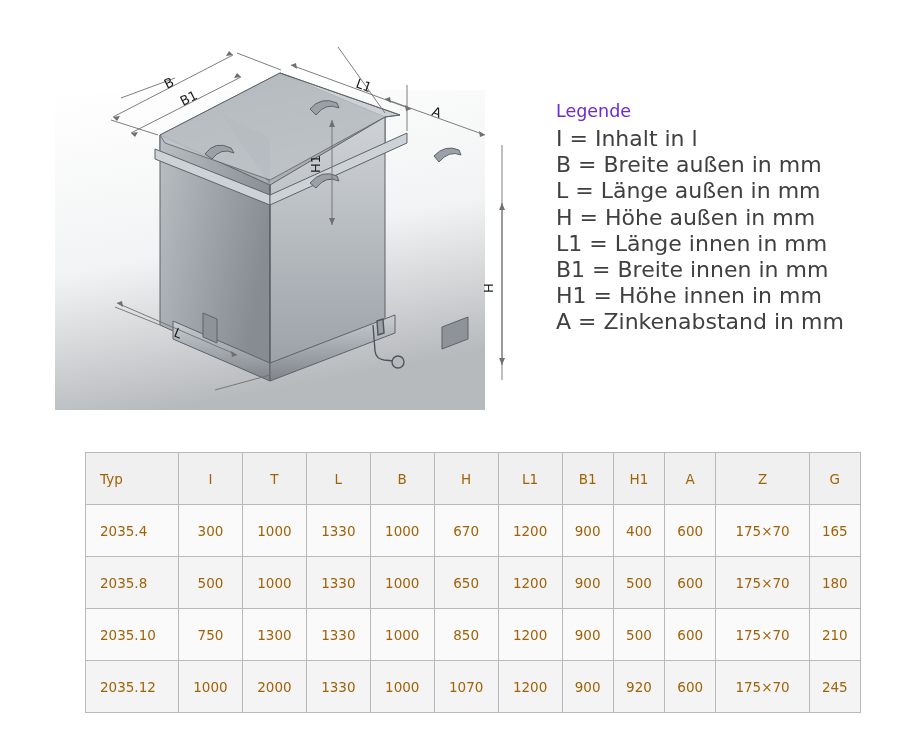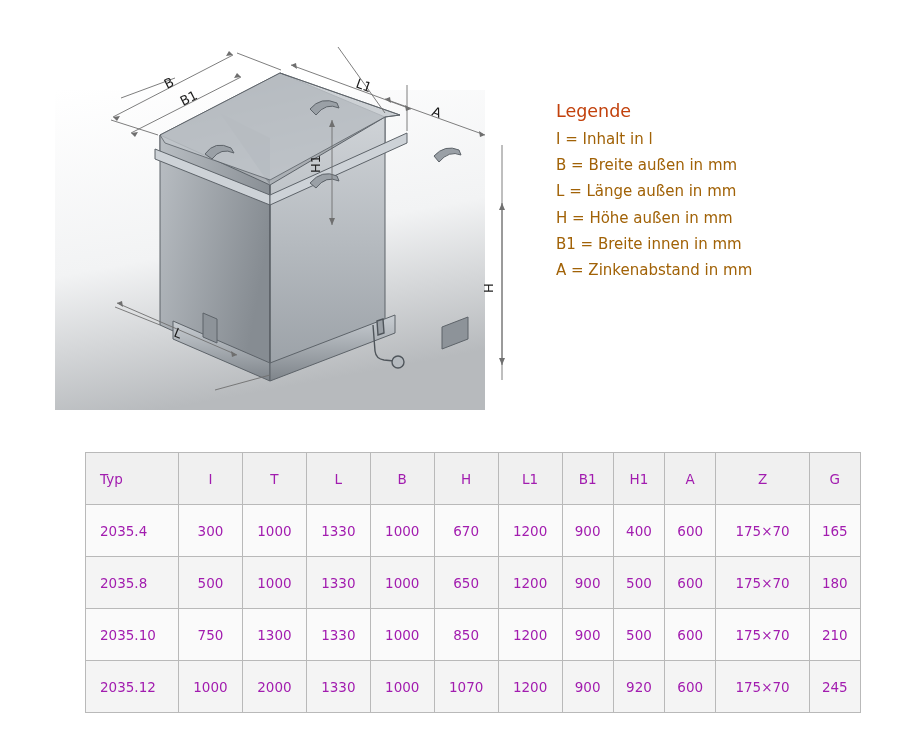--- a/index.html
+++ b/index.html
@@ -40,41 +40,41 @@
   #legend {
     position: absolute;
     left: 556px;
     top: 98px;
     width: 330px;
   }
   #legend-title {
     font-size: 17.5px;
     line-height: 26px;
     margin-bottom: 2px;
-    color: #c2410c;
+    color: #6d28d9;
   }
   .legend-row {
-    font-size: 15px;
+    font-size: 22px;
     line-height: 26.2px;
-    color: #a16207;
+    color: #404040;
     white-space: nowrap;
   }
 
   
   #spec-table-wrap {
     position: absolute;
     left: 85px;
     top: 452px;
     width: 730px;
   }
   table#spec-table {
     border-collapse: collapse;
     width: 776px;
     font-size: 13.5px;
-    color: #a21caf;
+    color: #a16207;
   }
   table#spec-table th,
   table#spec-table td {
     border: 1px solid #b9b9b9;
     text-align: center;
     height: 51px;
     padding: 0 4px;
     font-weight: normal;
   }
   table#spec-table thead th {
@@ -222,21 +222,23 @@
       </g>
     </svg>
   </div>
 
   <div id="legend">
     <div id="legend-title">Legende</div>
     <div class="legend-row">I = Inhalt in l</div>
     <div class="legend-row">B = Breite außen in mm</div>
     <div class="legend-row">L = Länge außen in mm</div>
     <div class="legend-row">H = Höhe außen in mm</div>
+    <div class="legend-row">L1 = Länge innen in mm</div>
     <div class="legend-row">B1 = Breite innen in mm</div>
+    <div class="legend-row">H1 = Höhe innen in mm</div>
     <div class="legend-row">A = Zinkenabstand in mm</div>
   </div>
 </div>
 
 <div id="spec-table-wrap">
   <table id="spec-table">
     <thead>
       <tr>
         <th>Typ</th>
         <th>I</th>

